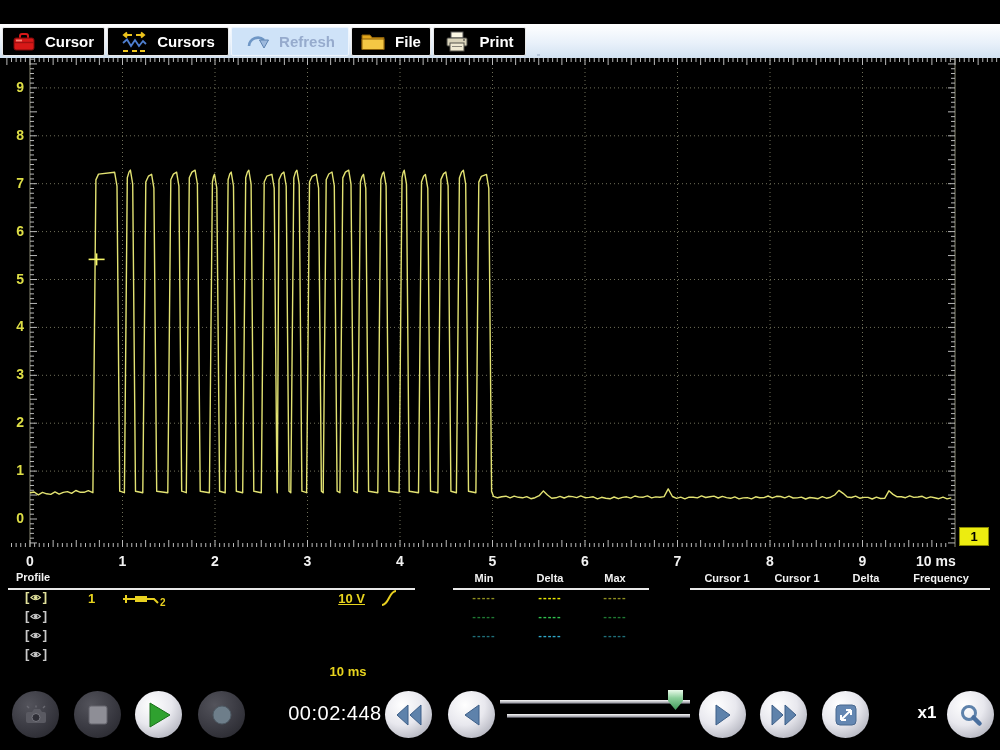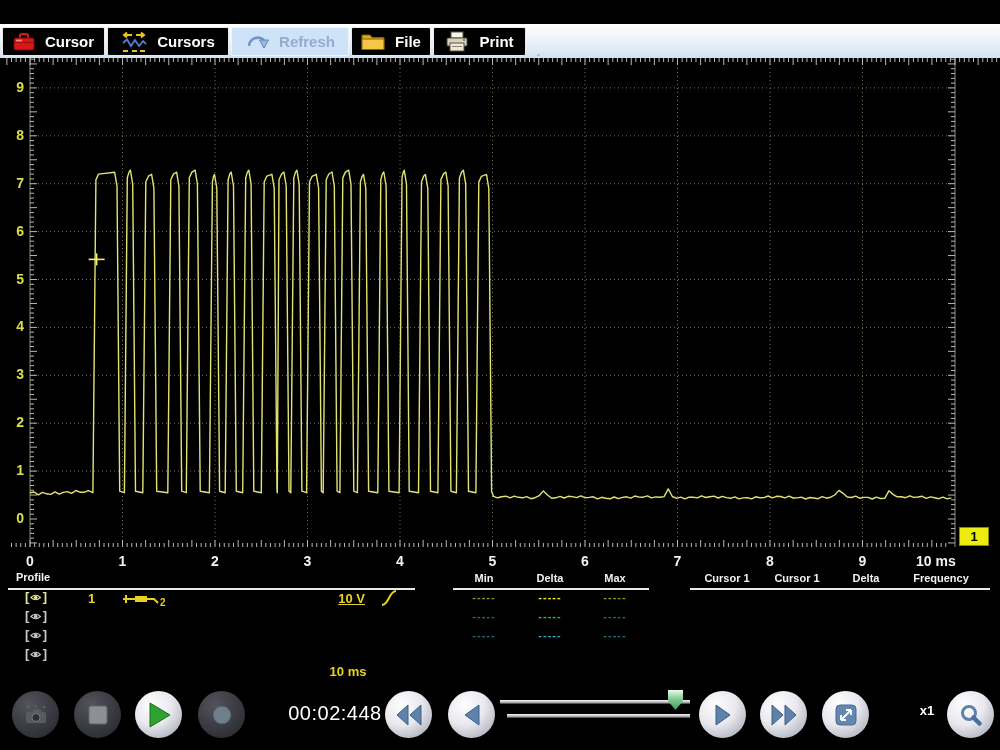--- a/index.html
+++ b/index.html
@@ -52,21 +52,21 @@
   .eye-toggle.active{color:#e0e09a;}
 
   
   .cbtn{position:absolute;top:691px;width:47px;height:47px;border-radius:50%;cursor:pointer;
     background:radial-gradient(circle at 36% 30%,#ffffff 0%,#e8e8ee 45%,#b9bac4 78%,#8f909c 100%);
     display:flex;align-items:center;justify-content:center;box-shadow:0 1px 4px #000;}
   .cbtn.disabled{background:radial-gradient(circle at 36% 30%,#53535b 0%,#3b3b43 50%,#232329 100%);}
   .time{position:absolute;left:283px;top:702px;width:104px;text-align:center;color:#fff;
     font-size:20px;font-weight:400;letter-spacing:.5px;}
   .zoomlab{position:absolute;left:905px;top:703px;width:44px;text-align:center;color:#fff;
-    font-size:13px;font-weight:600;}
+    font-size:17px;font-weight:600;}
   .track{position:absolute;height:3px;background:linear-gradient(180deg,#fafafa,#9a9aa2);
     border-bottom:1px solid #55555d;cursor:pointer;}
   .thumb{position:absolute;left:668px;top:690px;width:15px;height:20px;cursor:grab;
     background:linear-gradient(180deg,#eafaea,#8ccf9b 40%,#3f9a58);
     clip-path:polygon(0 0,100% 0,100% 55%,50% 100%,0 55%);
     filter:drop-shadow(0 0 1px #cfe);}
 </style>
 </head>
 <body>
 

